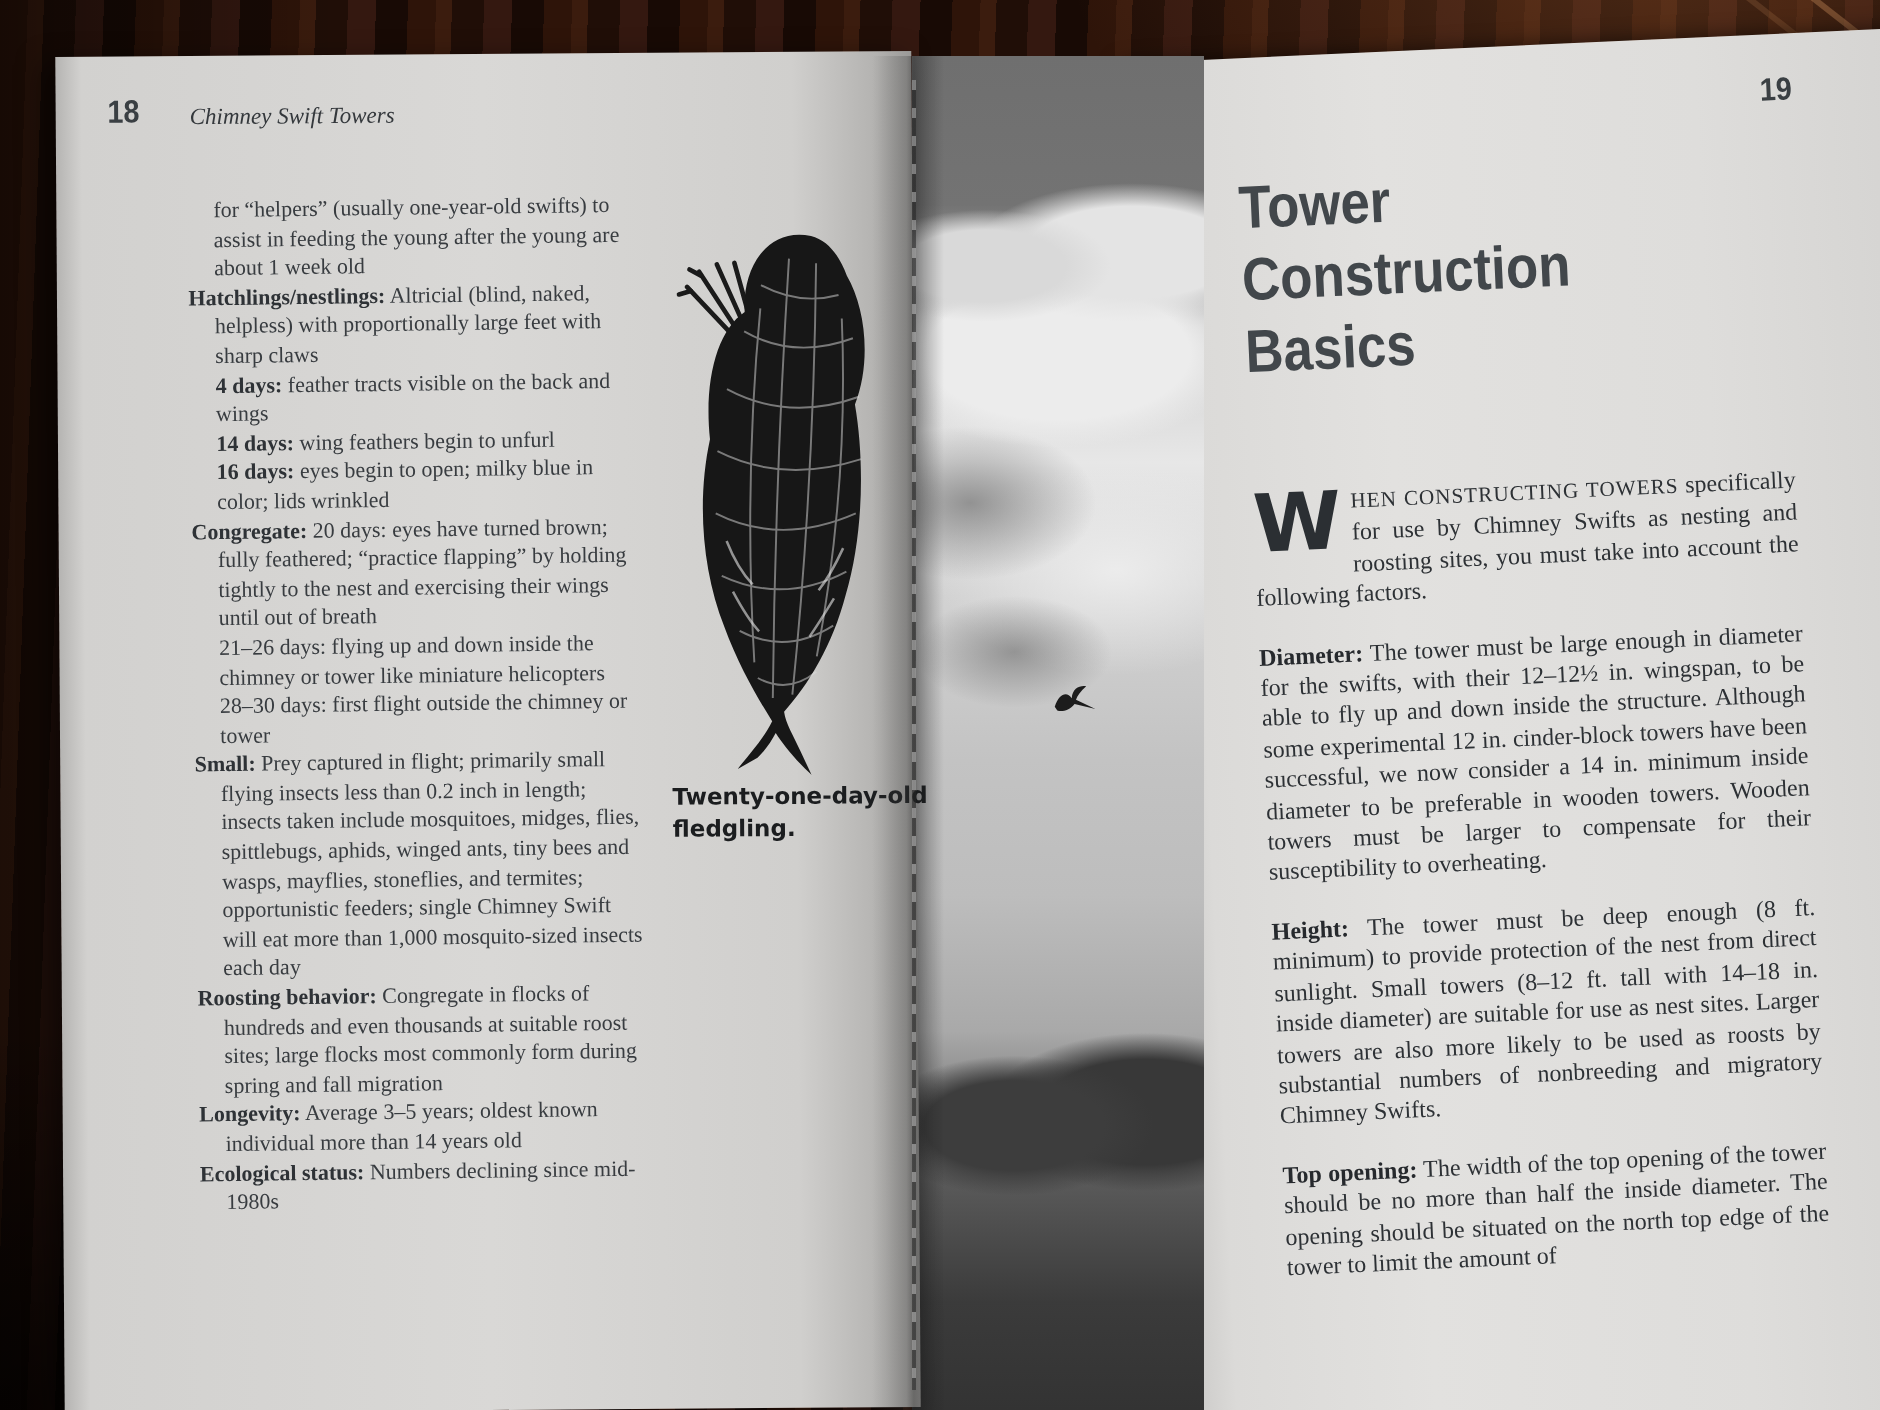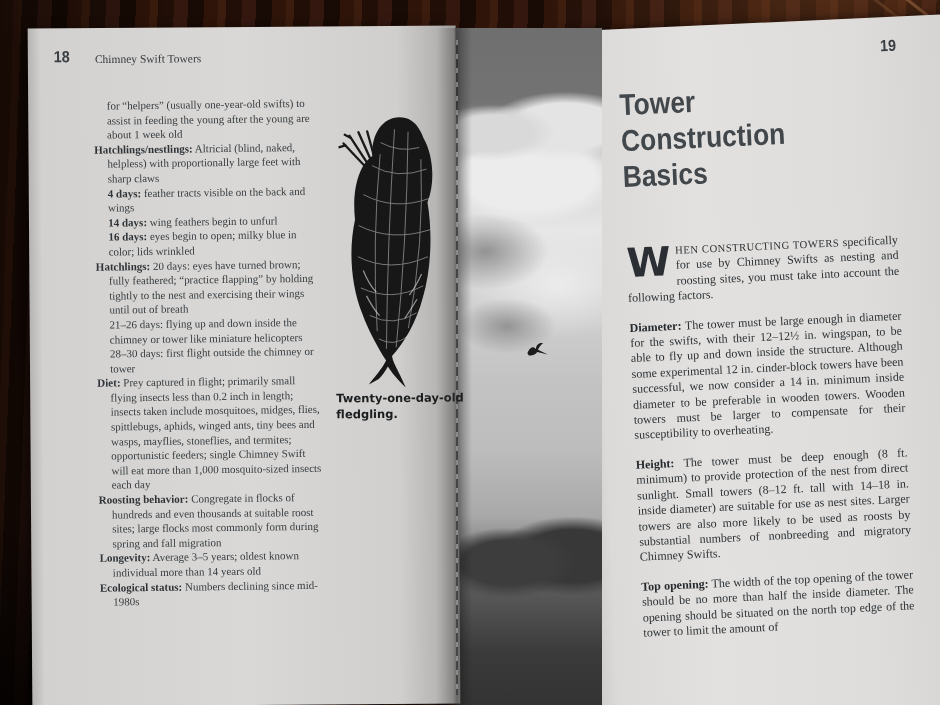--- a/index.html
+++ b/index.html
@@ -57,21 +57,21 @@
   
   .gutter{position:absolute;left:436px;top:28px;width:36px;height:677px;z-index:3;
     background:linear-gradient(90deg, rgba(0,0,0,0), rgba(60,60,60,.28) 48%, rgba(25,25,25,.4) 58%, rgba(0,0,0,0) 100%);}
 
   
   .left-page{position:absolute;left:30px;top:27px;width:428px;height:678px;z-index:2;
     background:linear-gradient(90deg,#b5b4b2 0,#d2d1cf 3%,#d9d8d6 50%,#d0cfcd 86%,#b3b2b0 96%,#9a9997 100%);
     transform:rotate(-.4deg);box-shadow:-5px 4px 14px rgba(0,0,0,.55);}
   .lp-number{position:absolute;left:25px;top:20px;
     font-family:"Liberation Sans",sans-serif;font-weight:bold;font-size:16px;color:#3a3f43;transform:scaleX(.9);}
-  .running-head{position:absolute;left:67px;top:25px;font-size:11.5px;color:#34383c;}
+  .running-head{position:absolute;left:67px;top:25px;font-style:italic;font-size:11.5px;color:#34383c;}
   .text-col{position:absolute;left:67px;top:70px;width:226px;transform:rotate(-.35deg);}
   .fact{margin:0;font-size:11px;line-height:14.6px;color:#383c40;}
   .fact .t{font-weight:bold;color:#2e3236;}
   .intro,.sub,.subplain{margin-left:13px;}
   .entry{padding-left:13px;text-indent:-13px;}
 
   .bird-ill{position:absolute;left:298px;top:80px;width:130px;height:282px;transform:rotate(2deg);}
   .ill-caption{position:absolute;left:306px;top:364px;width:128px;
     font-family:"DejaVu Sans",sans-serif;font-weight:bold;font-size:11.5px;line-height:16px;color:#1b1d1f;}
 </style>
@@ -113,25 +113,25 @@
   <div class="text-col">
     <p class="fact intro"><span>for “helpers” (usually one-year-old swifts) to assist in feeding the young after the young are about 1 week old</span></p>
     <p class="fact entry"><b class="t">Hatchlings/nestlings:</b>
       <span>Altricial (blind, naked, helpless) with proportionally large feet with sharp claws</span></p>
     <p class="fact sub"><b class="t">4 days:</b>
       <span>feather tracts visible on the back and wings</span></p>
     <p class="fact sub"><b class="t">14 days:</b>
       <span>wing feathers begin to unfurl</span></p>
     <p class="fact sub"><b class="t">16 days:</b>
       <span>eyes begin to open; milky blue in color; lids wrinkled</span></p>
-    <p class="fact entry"><b class="t">Hatchlings:</b>
+    <p class="fact entry"><b class="t">Congregate:</b>
       <span>20 days: eyes have turned brown; fully feathered; “practice flapping” by holding tightly to the nest and exercising their wings until out of breath</span></p>
     <p class="fact subplain"><span>21–26 days: flying up and down inside the chimney or tower like miniature helicopters</span></p>
     <p class="fact subplain"><span>28–30 days: first flight outside the chimney or tower</span></p>
-    <p class="fact entry"><b class="t">Diet:</b>
+    <p class="fact entry"><b class="t">Small:</b>
       <span>Prey captured in flight; primarily small flying insects less than 0.2 inch in length; insects taken include mosquitoes, midges, flies, spittlebugs, aphids, winged ants, tiny bees and wasps, mayflies, stoneflies, and termites; opportunistic feeders; single Chimney Swift will eat more than 1,000 mosquito-sized insects each day</span></p>
     <p class="fact entry"><b class="t">Roosting behavior:</b>
       <span>Congregate in flocks of hundreds and even thousands at suitable roost sites; large flocks most commonly form during spring and fall migration</span></p>
     <p class="fact entry"><b class="t">Longevity:</b>
       <span>Average 3–5 years; oldest known individual more than 14 years old</span></p>
     <p class="fact entry"><b class="t">Ecological status:</b>
       <span>Numbers declining since mid-1980s</span></p>
   </div>
 
   <svg class="bird-ill" viewBox="0 0 130 290" xmlns="http://www.w3.org/2000/svg">

